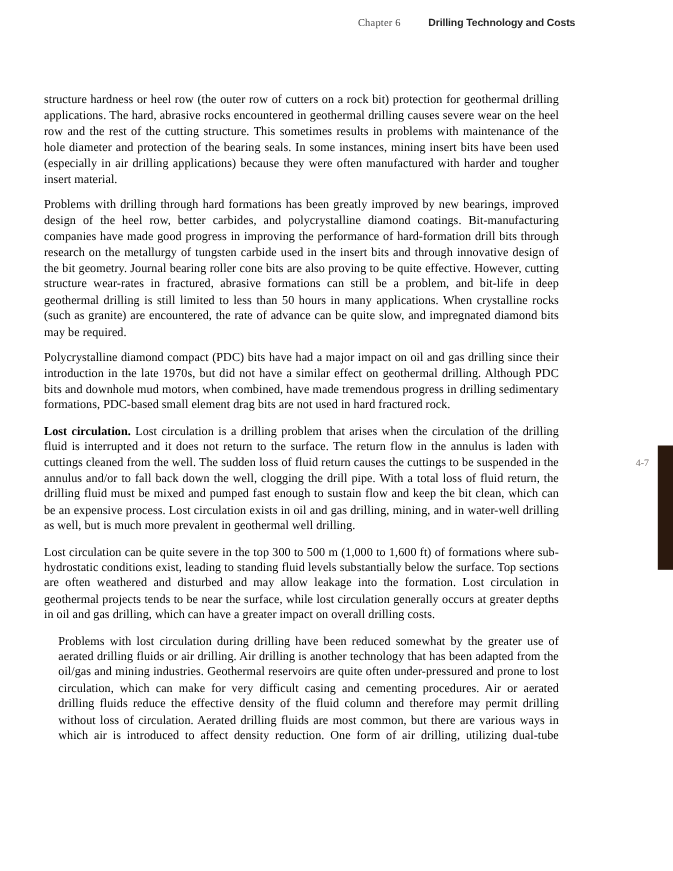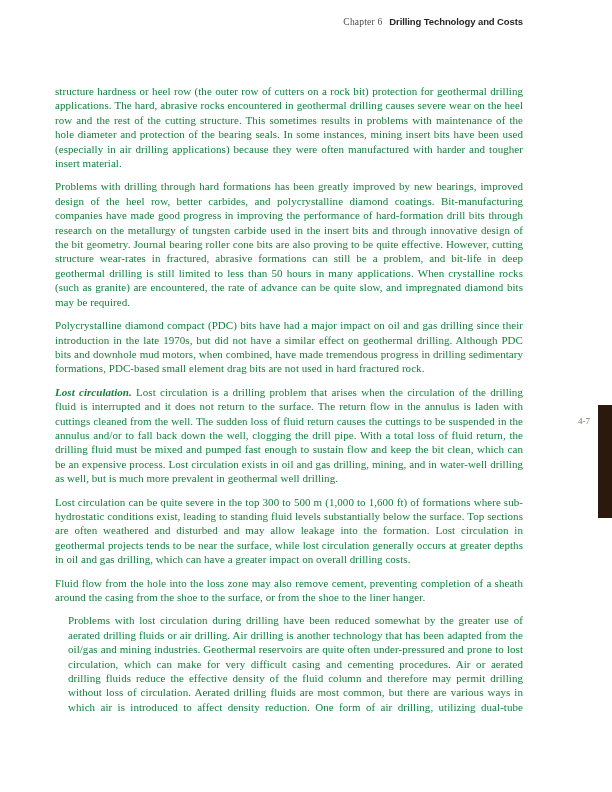--- a/index.html
+++ b/index.html
@@ -17,47 +17,46 @@
     left: 55px;
     width: 468px;
     text-align: right;
     white-space: nowrap;
     font-size: 9.5px;
     color: #3d3d3d;
   }
   .running-header .chapter-label {
     font-family: "Liberation Serif", serif;
     color: #4a4a4a;
-    margin-right: 7px;
+    margin-right: 25px;
     letter-spacing: 0.2px;
   }
   .running-header .chapter-title {
     font-family: "Liberation Sans", sans-serif;
     font-weight: bold;
     color: #262626;
     letter-spacing: -0.1px;
     text-align: right;
   }
   .content {
     position: absolute;
-    left: 55px;
+    left: 40px;
     top: 84px;
     width: 468px;
-    color: #15803d;
+    color: #000000;
   }
   .content p {
     margin: 0 0 9px 0;
     font-size: 11px;
     line-height: 14.4px;
     text-align: justify;
     letter-spacing: 0.05px;
   }
   .content p .lead {
     font-weight: bold;
-    font-style: italic;
   }
   .content p.continued {
     text-align-last: justify;
     margin-left: 13px;
   }
   .page-number {
     position: absolute;
     top: 416px;
     left: 564px;
     width: 26px;
@@ -83,21 +82,20 @@
   <div class="running-header">
     <span class="chapter-label">Chapter 6</span><span class="chapter-title">Drilling Technology and Costs</span>
   </div>
 
   <div class="content">
     <p>structure hardness or heel row (the outer row of cutters on a rock bit) protection for geothermal drilling applications. The hard, abrasive rocks encountered in geothermal drilling causes severe wear on the heel row and the rest of the cutting structure. This sometimes results in problems with maintenance of the hole diameter and protection of the bearing seals. In some instances, mining insert bits have been used (especially in air drilling applications) because they were often manufactured with harder and tougher insert material.</p>
     <p>Problems with drilling through hard formations has been greatly improved by new bearings, improved design of the heel row, better carbides, and polycrystalline diamond coatings. Bit-manufacturing companies have made good progress in improving the performance of hard-formation drill bits through research on the metallurgy of tungsten carbide used in the insert bits and through innovative design of the bit geometry. Journal bearing roller cone bits are also proving to be quite effective. However, cutting structure wear-rates in fractured, abrasive formations can still be a problem, and bit-life in deep geothermal drilling is still limited to less than 50 hours in many applications. When crystalline rocks (such as granite) are encountered, the rate of advance can be quite slow, and impregnated diamond bits may be required.</p>
     <p>Polycrystalline diamond compact (PDC) bits have had a major impact on oil and gas drilling since their introduction in the late 1970s, but did not have a similar effect on geothermal drilling. Although PDC bits and downhole mud motors, when combined, have made tremendous progress in drilling sedimentary formations, PDC-based small element drag bits are not used in hard fractured rock.</p>
     <p><span class="lead">Lost circulation.</span> <span>Lost circulation is a drilling problem that arises when the circulation of the drilling fluid is interrupted and it does not return to the surface. The return flow in the annulus is laden with cuttings cleaned from the well. The sudden loss of fluid return causes the cuttings to be suspended in the annulus and/or to fall back down the well, clogging the drill pipe. With a total loss of fluid return, the drilling fluid must be mixed and pumped fast enough to sustain flow and keep the bit clean, which can be an expensive process. Lost circulation exists in oil and gas drilling, mining, and in water-well drilling as well, but is much more prevalent in geothermal well drilling.</span></p>
     <p>Lost circulation can be quite severe in the top 300 to 500 m (1,000 to 1,600 ft) of formations where sub-hydrostatic conditions exist, leading to standing fluid levels substantially below the surface. Top sections are often weathered and disturbed and may allow leakage into the formation. Lost circulation in geothermal projects tends to be near the surface, while lost circulation generally occurs at greater depths in oil and gas drilling, which can have a greater impact on overall drilling costs.</p>
-    <p>Fluid flow from the hole into the loss zone may also remove cement, preventing completion of a sheath around the casing from the shoe to the surface, or from the shoe to the liner hanger.</p>
     <p class="continued">Problems with lost circulation during drilling have been reduced somewhat by the greater use of aerated drilling fluids or air drilling. Air drilling is another technology that has been adapted from the oil/gas and mining industries. Geothermal reservoirs are quite often under-pressured and prone to lost circulation, which can make for very difficult casing and cementing procedures. Air or aerated drilling fluids reduce the effective density of the fluid column and therefore may permit drilling without loss of circulation. Aerated drilling fluids are most common, but there are various ways in which air is introduced to affect density reduction. One form of air drilling, utilizing dual-tube</p>
   </div>
 
   <div class="page-number">4-7</div>
 
   <div class="chapter-tab" style="background: rgb(43, 25, 14);"></div>
 
 </div>
 
 </body></html>

